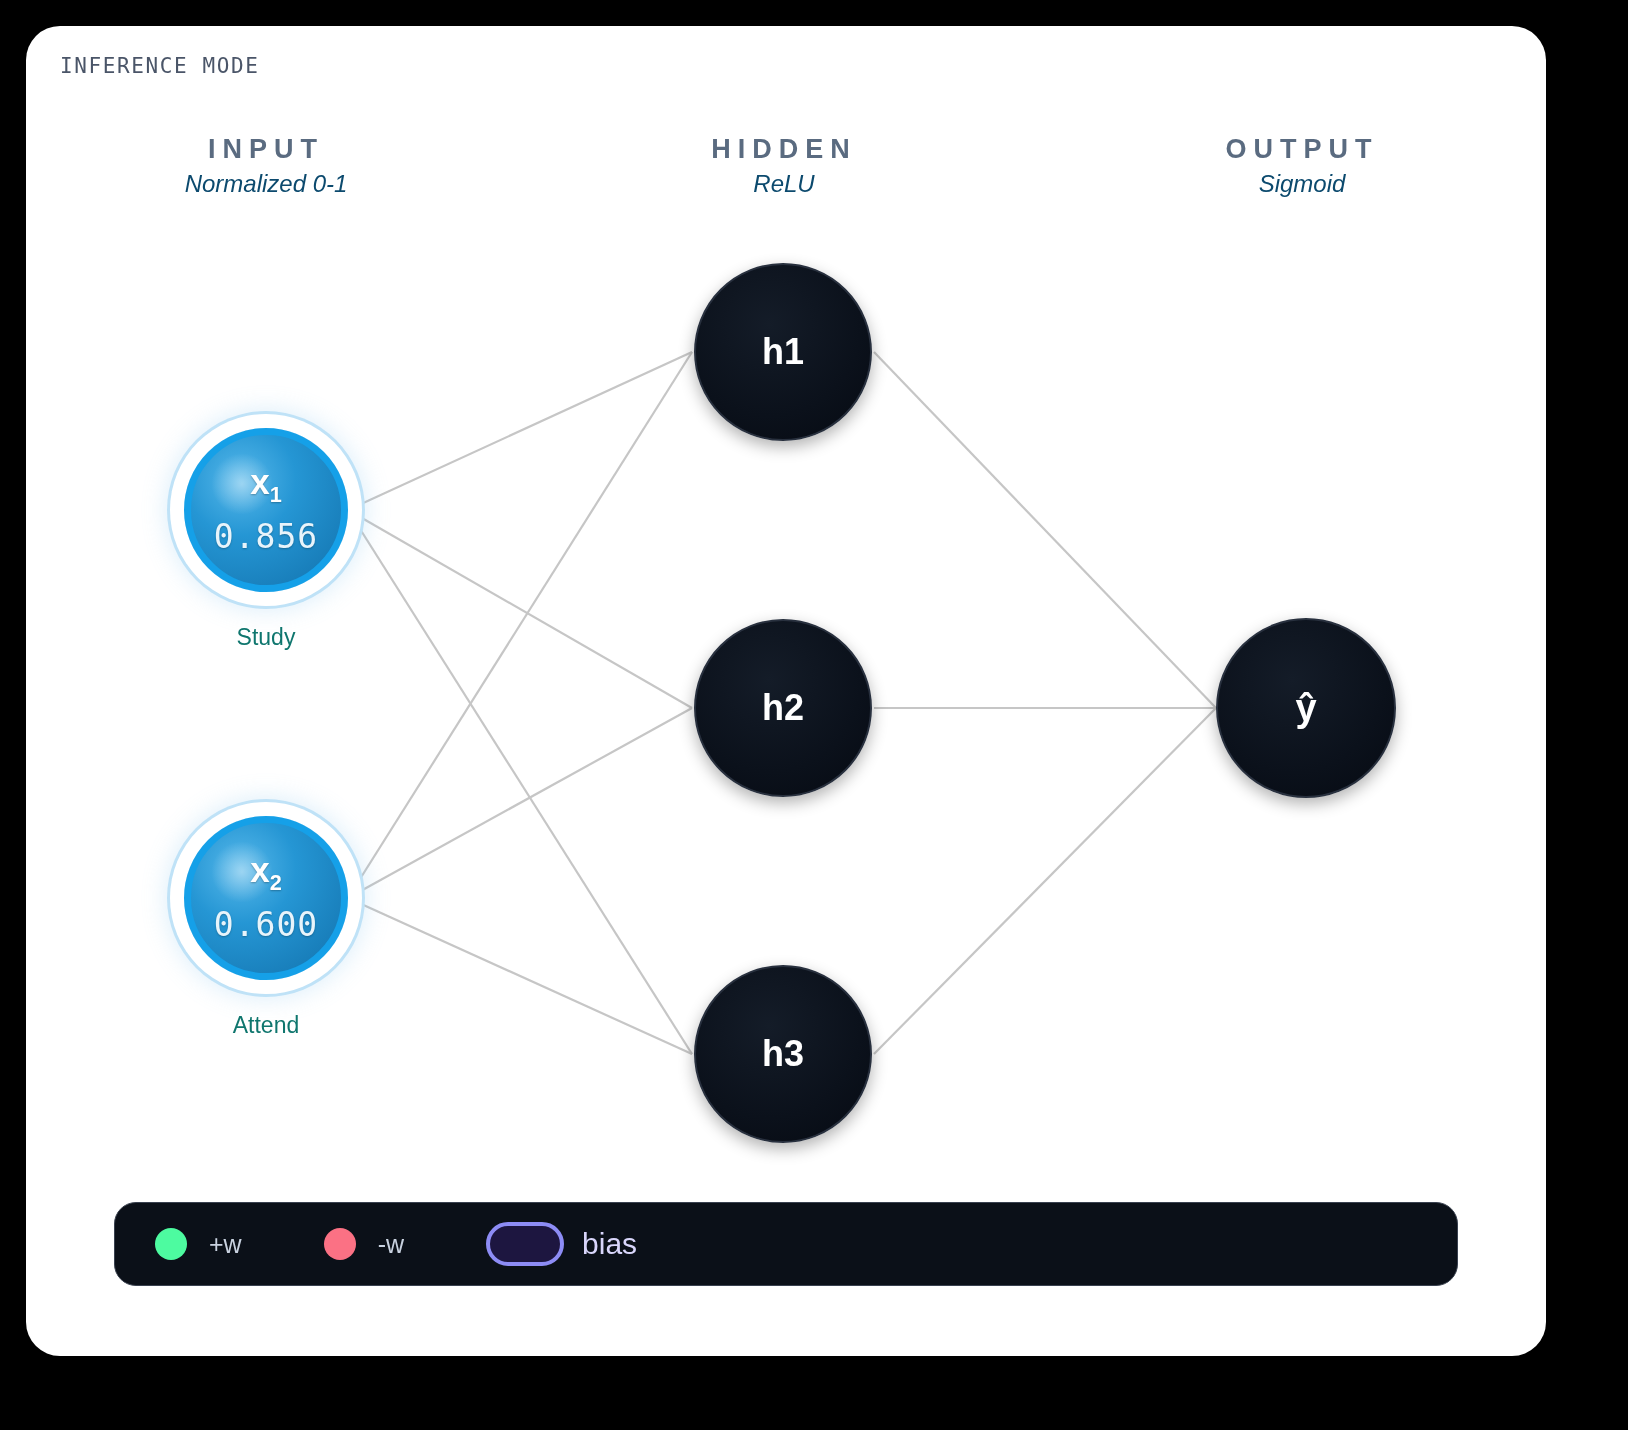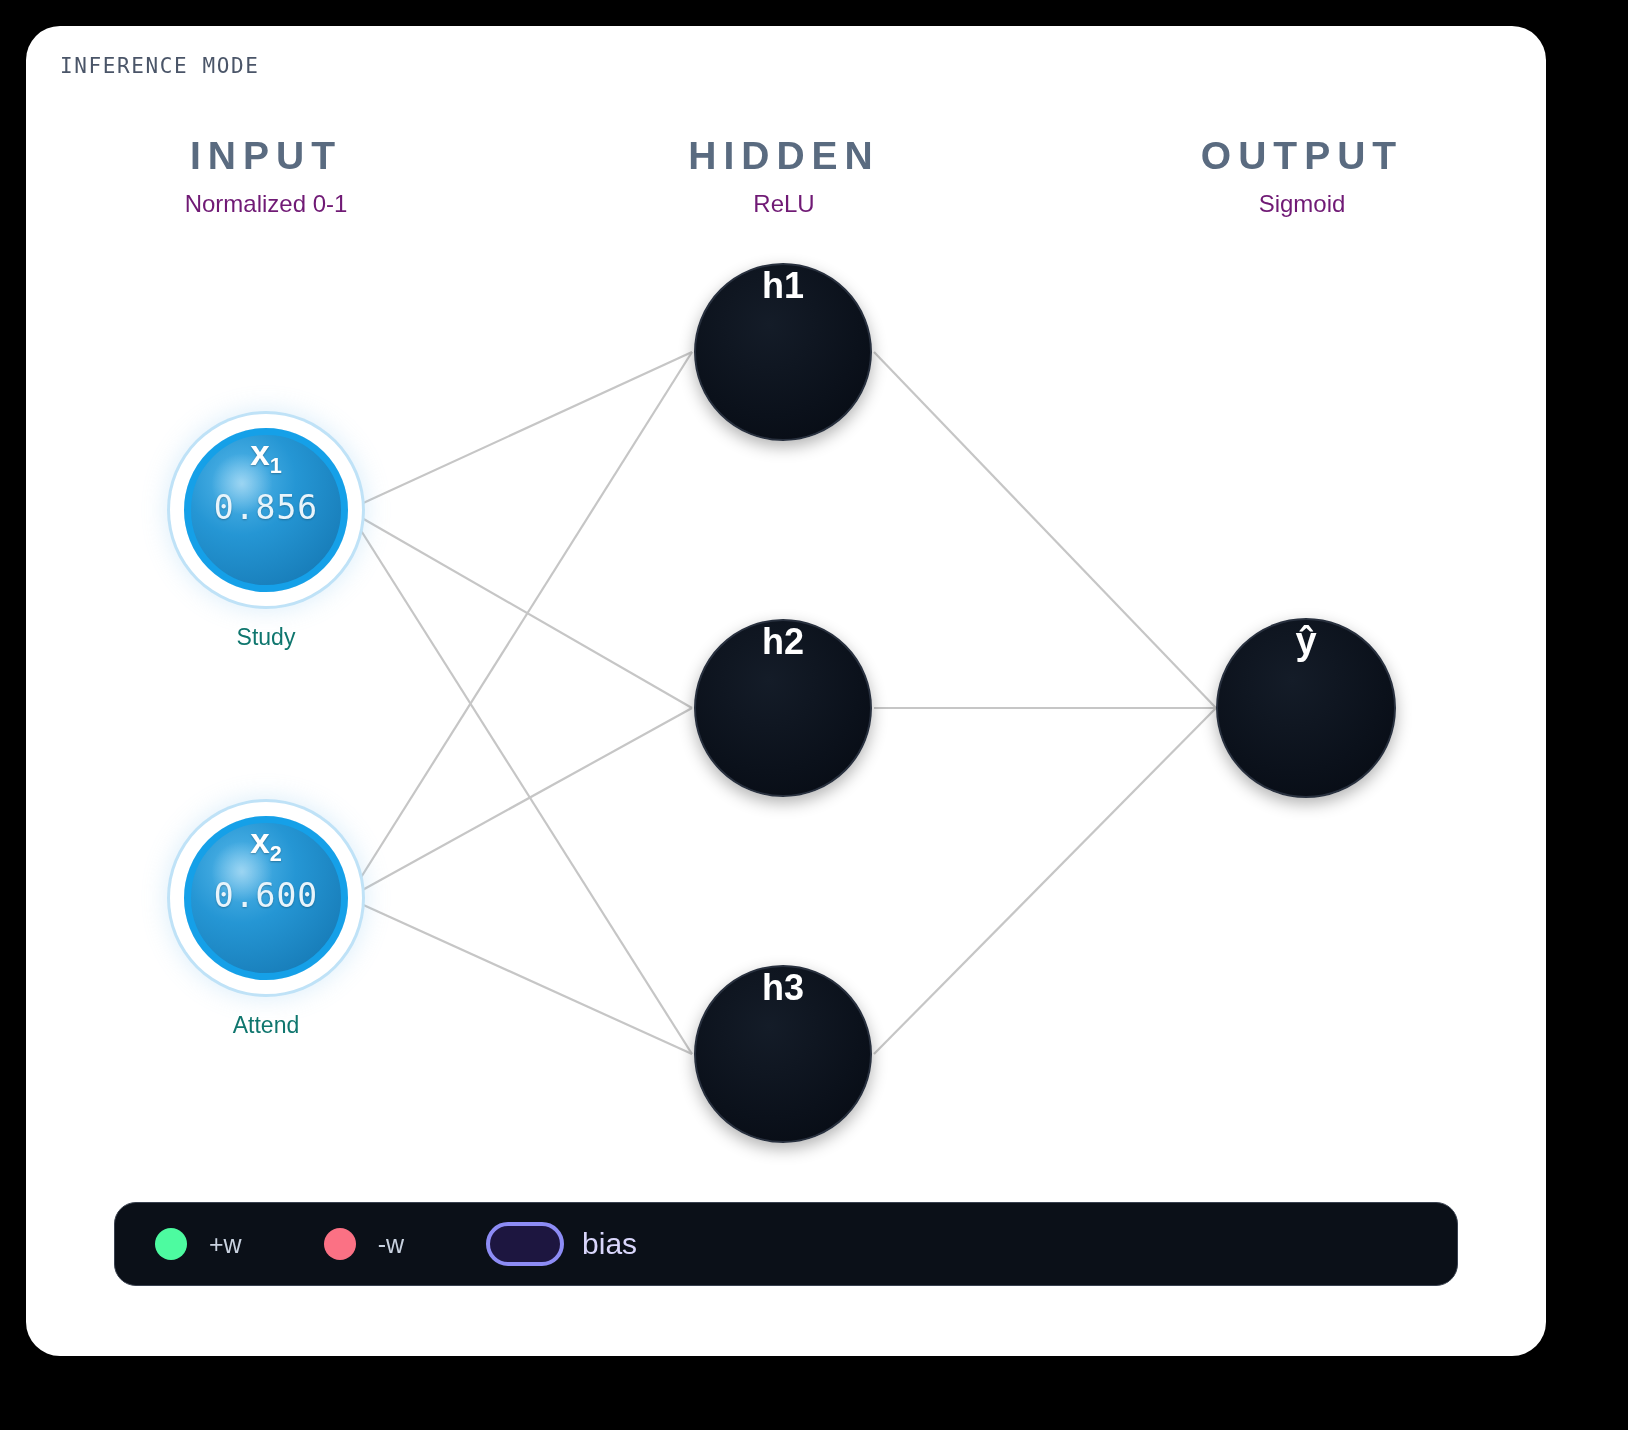--- a/index.html
+++ b/index.html
@@ -43,29 +43,30 @@
     color: #4a5568;
   }
 
   
   .col-head {
     position: absolute;
     text-align: center;
     width: 360px;
   }
   .col-title {
-    font-size: 39px;
+    font-size: 27px;
     font-weight: 700;
     letter-spacing: 7px;
     color: #5a6b80;
   }
   .col-sub {
-    margin-top: 12px;
+    margin-top: 5px;
     font-size: 24px;
-    color: #701a75;
+    font-style: italic;
+    color: #0c4a6e;
   }
   #head-input  { left: 60px;   top: 108px; }
   #head-hidden { left: 578px;  top: 108px; }
   #head-output { left: 1096px; top: 108px; }
 
   
   #edges {
     position: absolute;
     left: 0;
     top: 0;
@@ -74,20 +75,21 @@
     pointer-events: none;
   }
 
   
   .node {
     position: absolute;
     border-radius: 50%;
     display: flex;
     flex-direction: column;
     align-items: center;
+    justify-content: center;
   }
 
   
   .node-input {
     width: 164px;
     height: 164px;
     background:
       radial-gradient(circle at 33% 30%, #57b8ea 0%, #2596d4 38%, #1272ad 100%);
     border: 7px solid #15a0e8;
     box-sizing: border-box;

